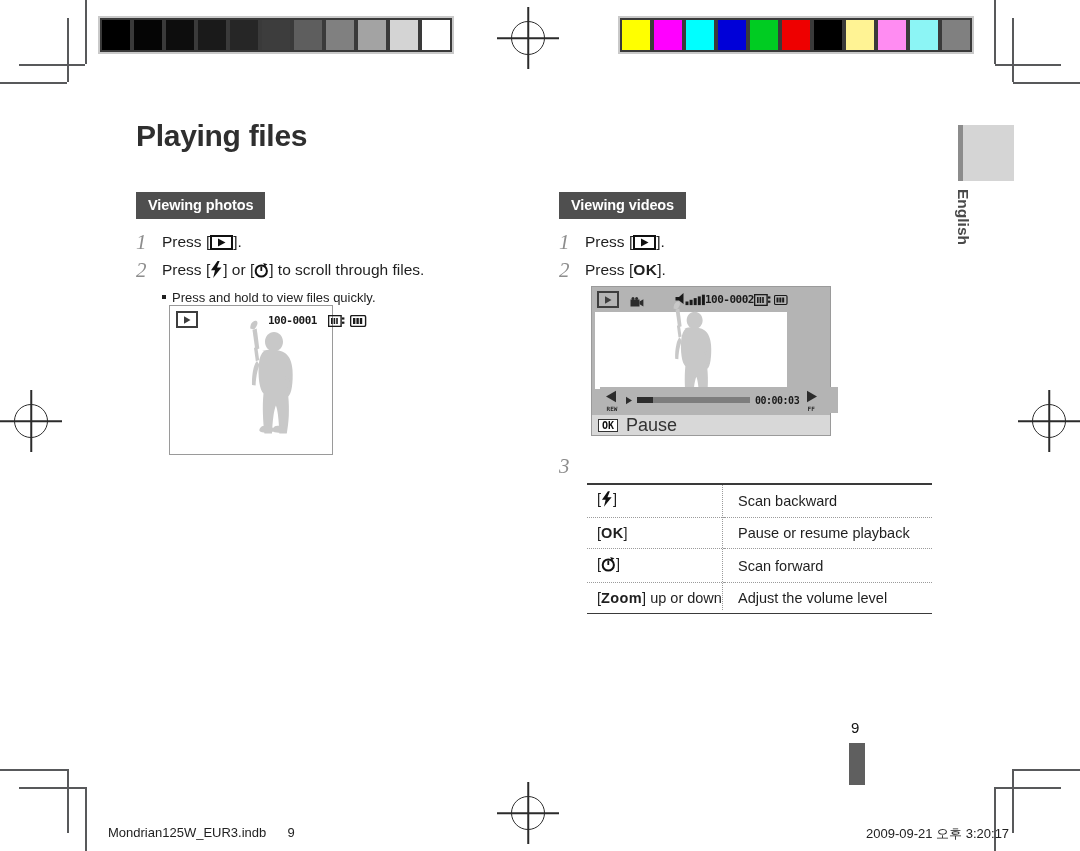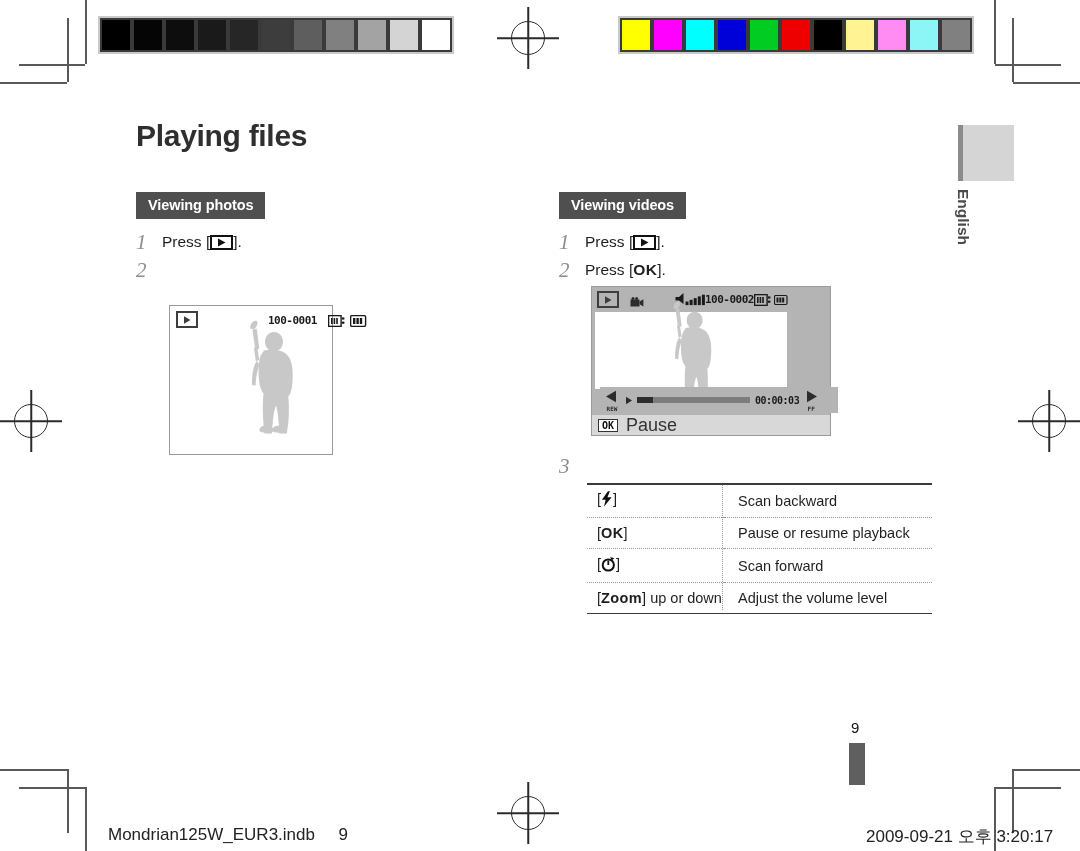--- a/index.html
+++ b/index.html
@@ -98,21 +98,21 @@
   .langtxt {
     position: absolute; font-size: 15.5px; font-weight: bold; color: #4a4a4a;
     transform: rotate(90deg); transform-origin: left top; white-space: nowrap;
   }
 
   
   .pgnum { position: absolute; font-size: 15px; color: #111; }
   .pgbar { position: absolute; background: #5f5f5f; }
 
   
-  .footer { position: absolute; font-size: 17px; color: #222; white-space: nowrap; }
+  .footer { position: absolute; font-size: 13px; color: #222; white-space: nowrap; }
 </style>
 </head>
 <body>
 
 <div class="page">
 
   <div>
     <div class="mark h" style="left:0px;  top:82px;  width:67px;"></div>
     <div class="mark v" style="left:67px; top:18px;  height:64px;"></div>
     <div class="mark h" style="left:19px; top:64px;  width:66px;"></div>
@@ -198,22 +198,34 @@
         <div class="step-num">1</div>
         <div class="step-body">
           <span>Press [</span><span class="keyplay"><svg width="11" height="11" viewBox="0 0 11 11">
                 <polygon points="2,1.5 9.5,5.5 2,9.5" fill="#111"></polygon>
               </svg></span><span>].</span>
         </div>
       </div>
 
       <div class="step">
         <div class="step-num">2</div>
-      </div>
-
+        <div class="step-body">
+          <span>Press [</span><span class="ico"><svg width="13" height="17" viewBox="0 0 13 17">
+                <polygon points="7.5,0 1,9.2 5,9.2 3.2,17 11.5,6.6 7,6.6 9.6,0" fill="#111"></polygon>
+              </svg></span><span>] or [</span><span class="ico"><svg width="15" height="16" viewBox="0 0 15 16">
+                <circle cx="7.3" cy="9" r="5.6" fill="none" stroke="#111" stroke-width="2"></circle>
+                <line x1="7.3" y1="9" x2="7.3" y2="4.6" stroke="#111" stroke-width="1.8"></line>
+                <path d="M9.2 1.0 L13.4 2.2 L10.6 4.6 Z" fill="#111"></path>
+              </svg></span><span>] to scroll through files.</span>
+        </div>
+      </div>
+
+      <div class="bullet">
+        <span class="dot"></span><span>Press and hold to view files quickly.</span>
+      </div>
     </div>
 
     <div class="lcd" style="left:169px; top:305px; width:164px; height:150px;">
       <div class="playbox">
         <svg width="10" height="10" viewBox="0 0 10 10">
             <polygon points="2,1.3 8.5,5 2,8.7" fill="#3d3d3d"></polygon>
           </svg>
       </div>
       <div class="fileno" style="left:98px; top:8px;">100-0001</div>
       <div style="position:absolute; left:158px; top:7px;">

